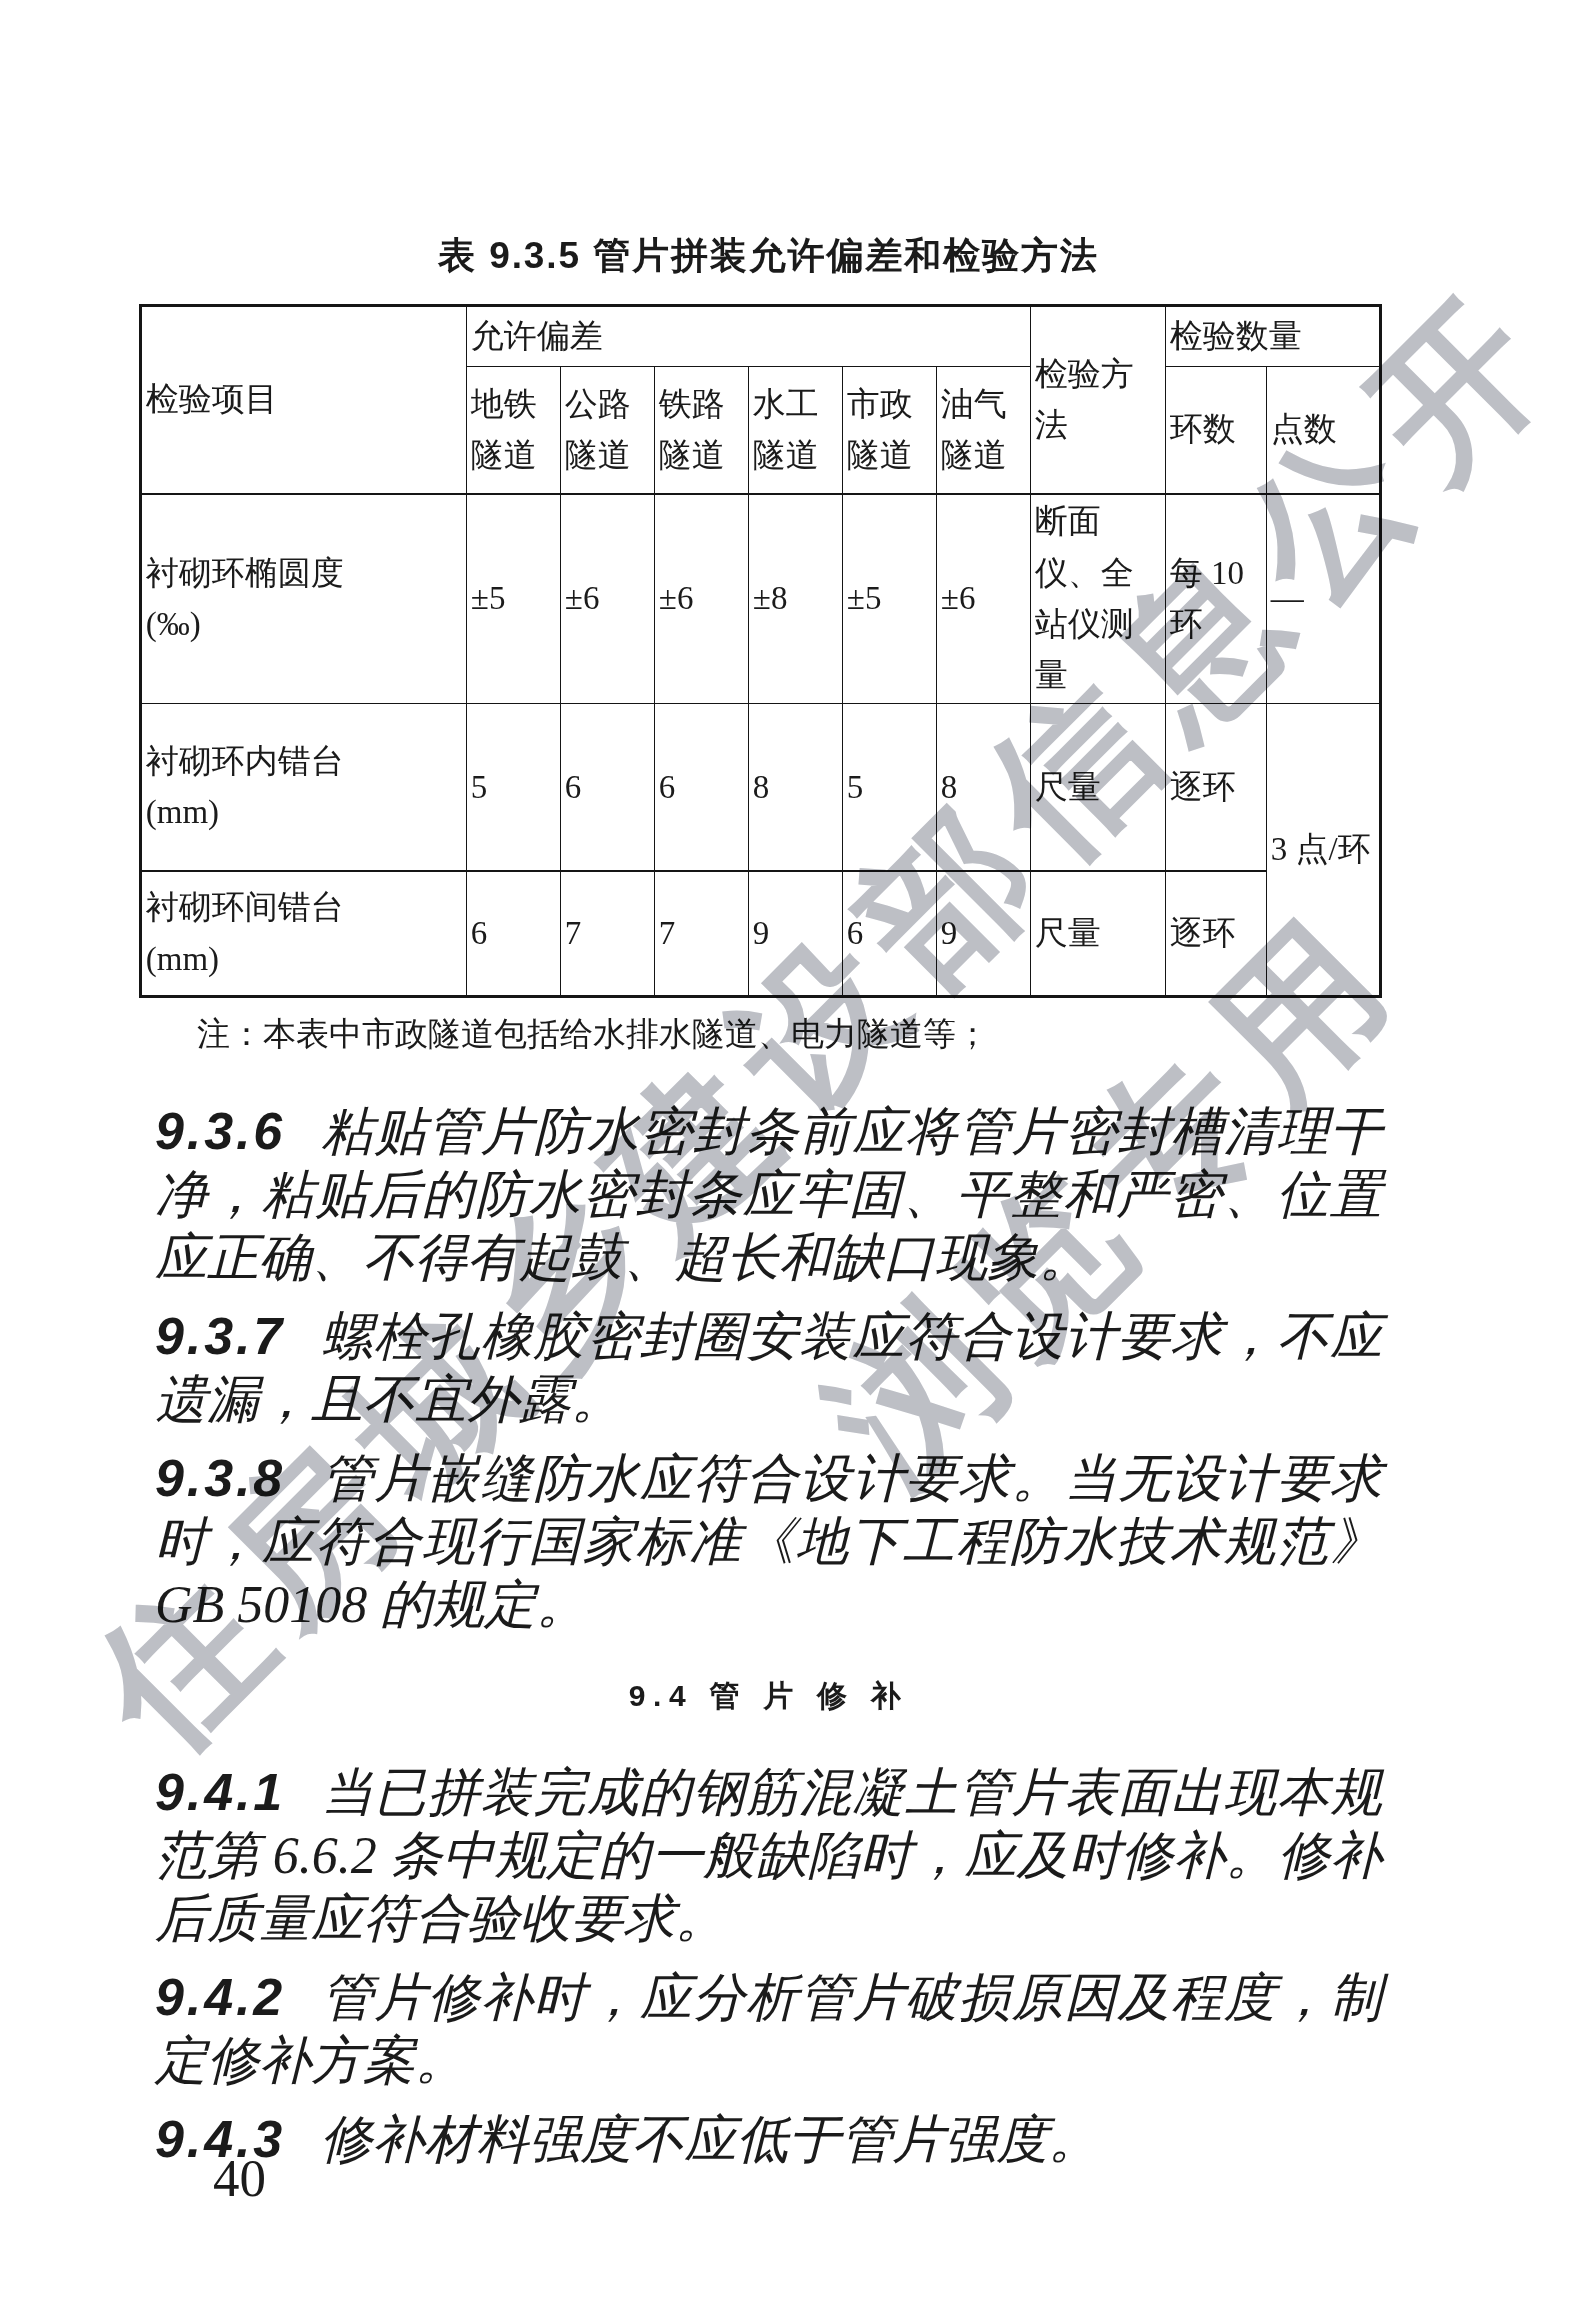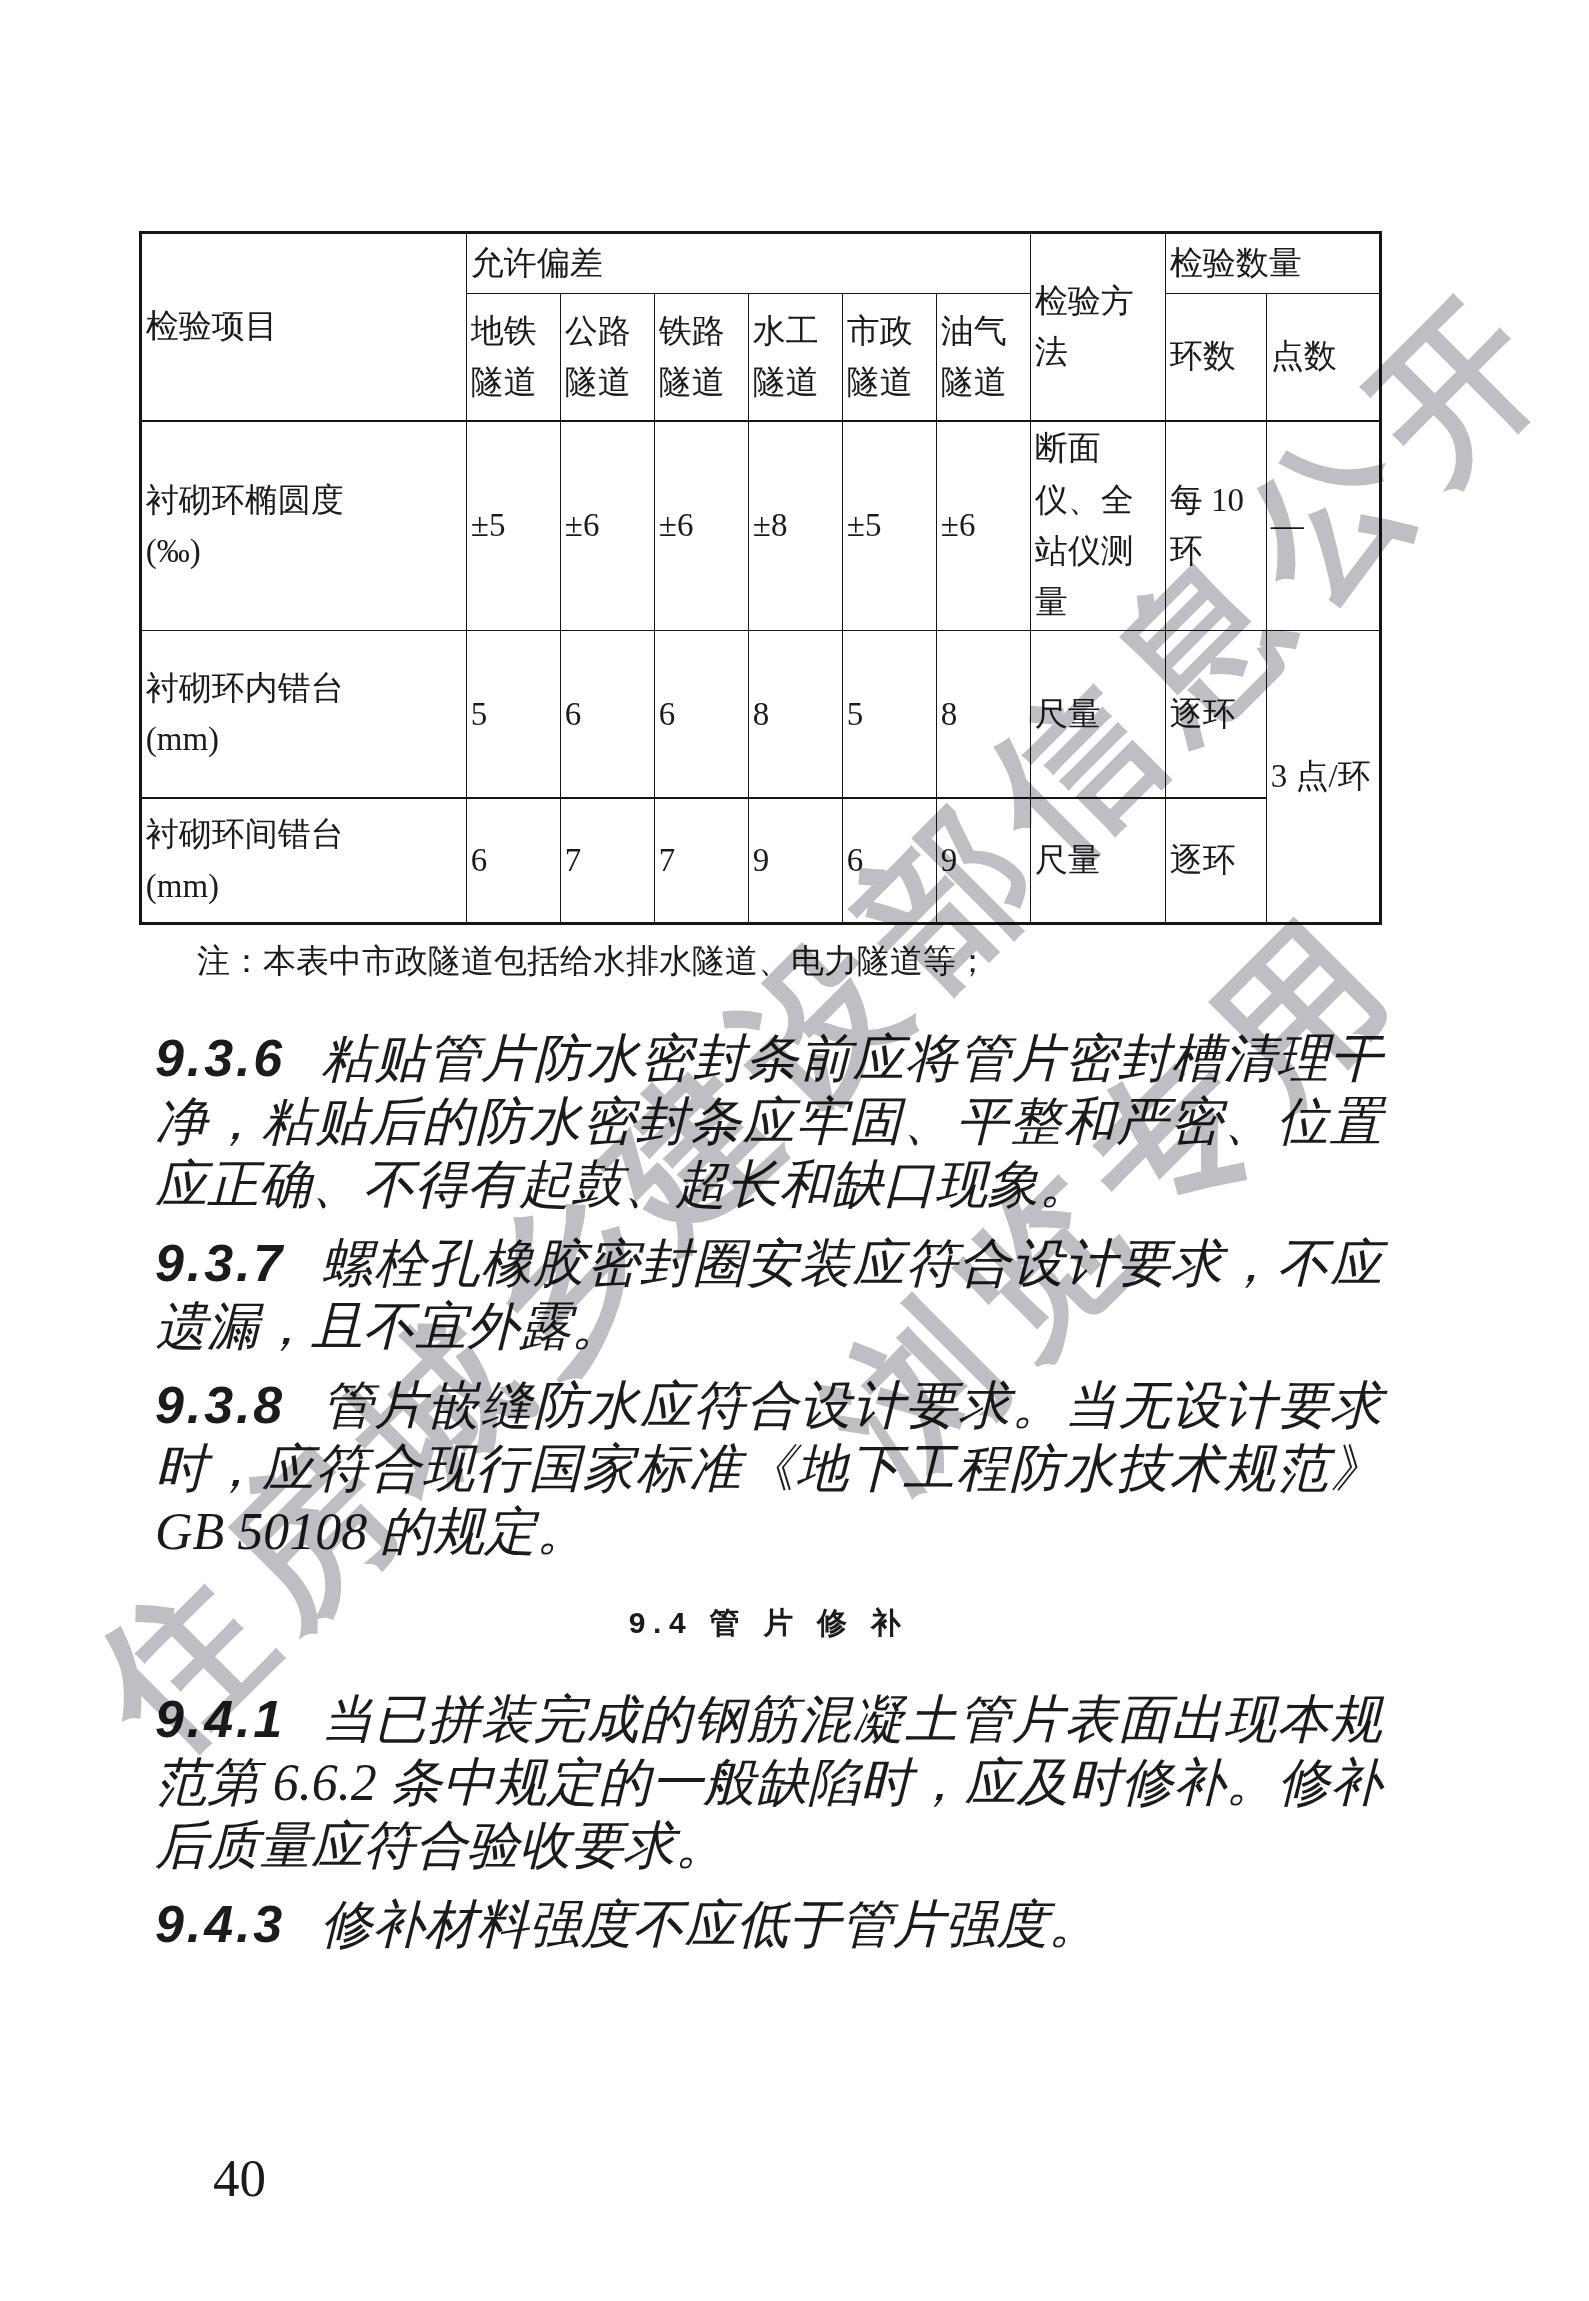--- a/index.html
+++ b/index.html
@@ -102,20 +102,21 @@
 </head>
 <body>
 
 <div class="page">
 
   <div class="wm" id="wm-line1">住房城乡建设部信息公开</div>
   <div class="wm" id="wm-line2">浏览专用</div>
 
   <div class="content">
 
+    <div class="tbl-title">表 9.3.5  管片拼装允许偏差和检验方法</div>
 
     <table class="spec">
       <colgroup>
         <col style="width:326px">
         <col style="width:94px">
           <col style="width:94px">
           <col style="width:94px">
         <col style="width:94px">
           <col style="width:94px">
           <col style="width:94px">
@@ -198,20 +199,23 @@
     <p class="clause">
       <span class="cno">9.3.8</span><span>管片嵌缝防水应符合设计要求。当无设计要求时，应符合现行国家标准《地下工程防水技术规范》GB 50108 的规定。</span>
     </p>
 
     <div class="section-heading">9.4  管 片 修 补</div>
 
     <p class="clause">
       <span class="cno">9.4.1</span><span>当已拼装完成的钢筋混凝土管片表面出现本规范第 6.6.2 条中规定的一般缺陷时，应及时修补。修补后质量应符合验收要求。</span>
     </p>
     <p class="clause">
+      <span class="cno">9.4.2</span><span>管片修补时，应分析管片破损原因及程度，制定修补方案。</span>
+    </p>
+    <p class="clause">
       <span class="cno">9.4.3</span><span>修补材料强度不应低于管片强度。</span>
     </p>
 
   </div>
 
   <div class="page-num">40</div>
 
 </div>
 
 

